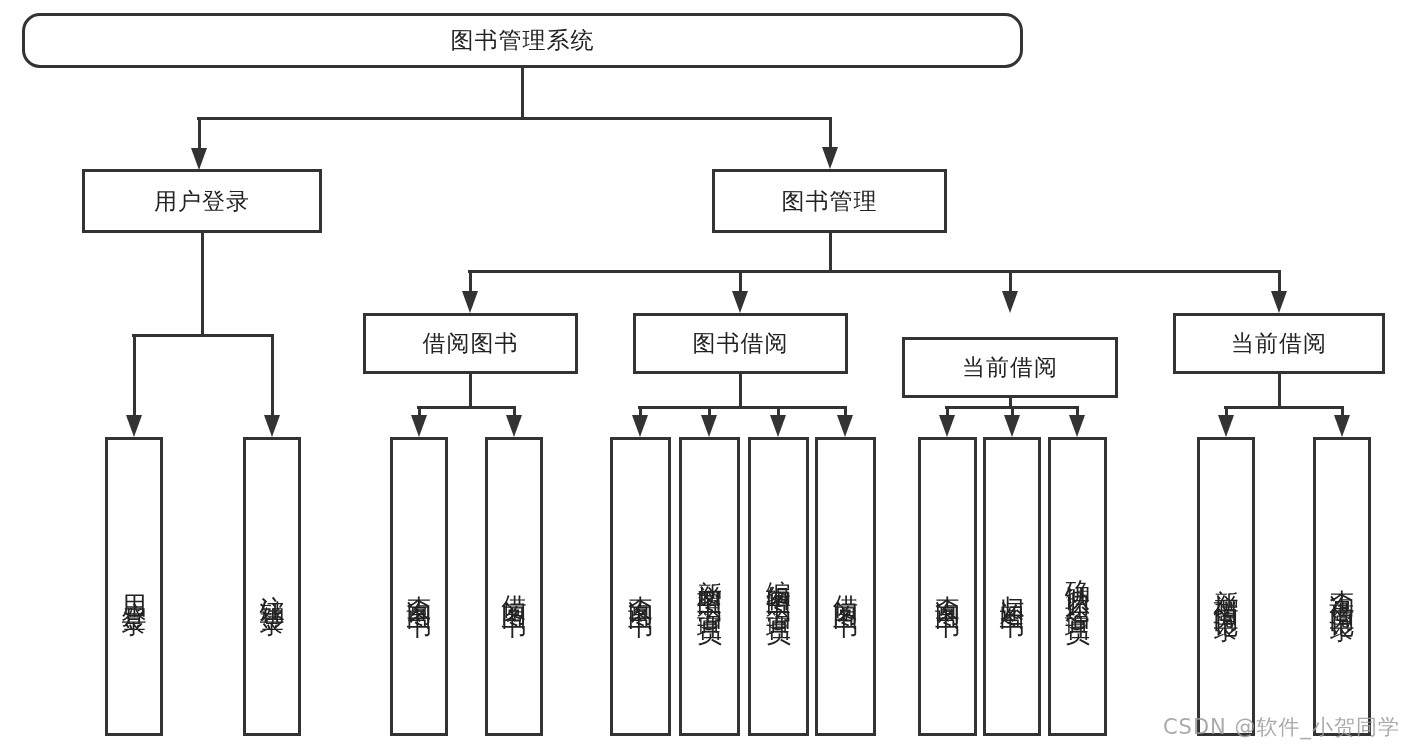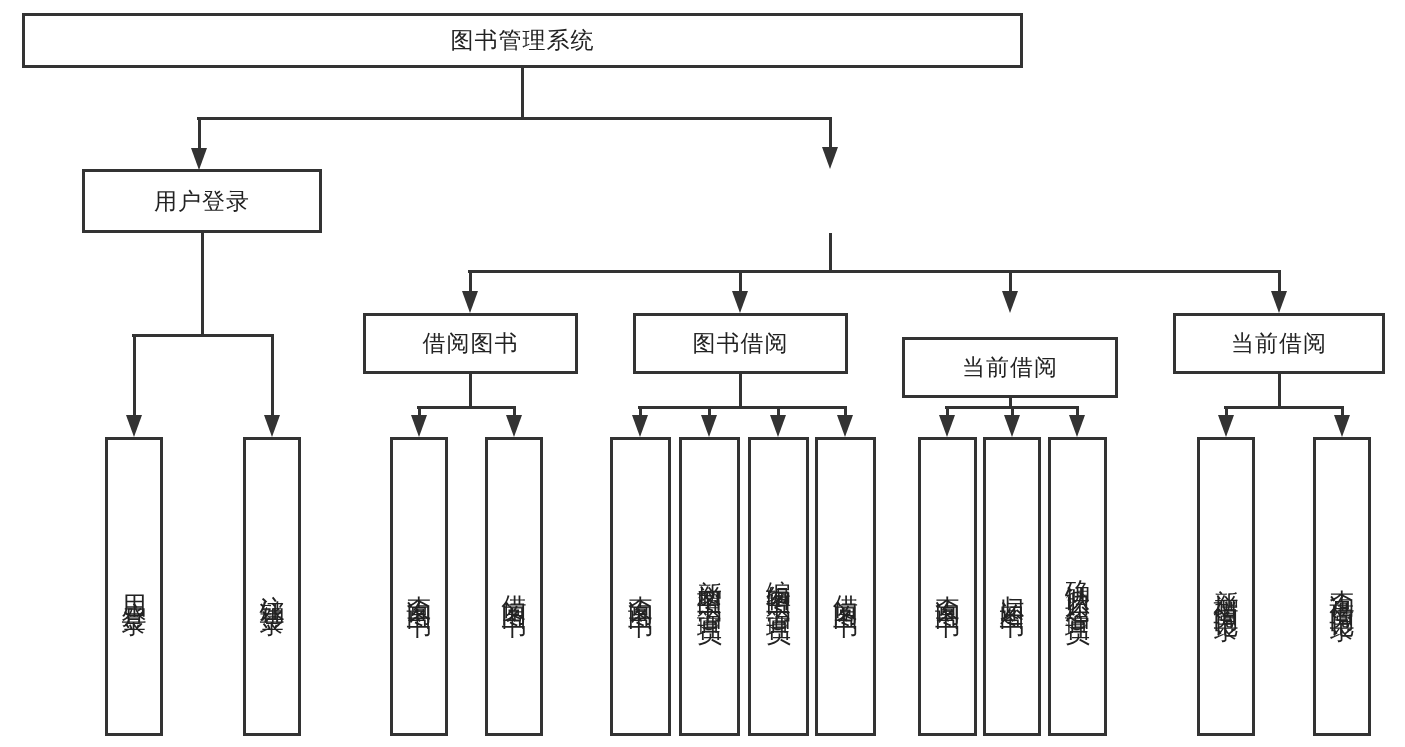--- a/index.html
+++ b/index.html
@@ -55,23 +55,24 @@
     white-space: nowrap;
     z-index: 5;
     opacity: 0.85;
   }
 </style>
 </head>
 <body>
 
 <div class="canvas">
 
-  <div class="box h" style="left:22px; top:13px; width:1001px; height:55px;">图书管理系统</div>
+  <div class="box h" style="left:22px; top:13px; width:1001px; height:55px;border-radius:18px;">图书管理系统</div>
 
   <div class="box h" style="left:82px; top:169px; width:240px; height:64px;">用户登录</div>
+  <div class="box h" style="left:712px; top:169px; width:235px; height:64px;">图书管理</div>
 
   <div class="box h" style="left:363px; top:313px; width:215px; height:61px;">借阅图书</div>
   <div class="box h" style="left:633px; top:313px; width:215px; height:61px;text-align:center;">图书借阅</div>
   <div class="box h" style="left:902px; top:313px; width:216px; height:61px;margin-top:24px;">当前借阅</div>
   <div class="box h" style="left:1173px; top:313px; width:212px; height:61px;">当前借阅</div>
 
   <div class="box v" style="left:105px; top:437px; width:58px; height:299px;">用户登录</div>
   <div class="box v" style="left:243px; top:437px; width:58px; height:299px;">注销登录</div>
 
   <div class="box v" style="left:390px; top:437px; width:58px; height:299px;">查询图书</div>
@@ -137,13 +138,14 @@
       <div class="line" style="left: 1010.5px; top: 407px; width: 3px; height: 10px;"></div>
       <div class="arrowhead" style="left: 1004px; top: 415px;"></div>
       <div class="line" style="left: 1075.5px; top: 407px; width: 3px; height: 10px;"></div>
       <div class="arrowhead" style="left: 1069px; top: 415px;"></div>
       <div class="line" style="left: 1224.5px; top: 407px; width: 3px; height: 10px;"></div>
       <div class="arrowhead" style="left: 1218px; top: 415px;"></div>
       <div class="line" style="left: 1340.5px; top: 407px; width: 3px; height: 10px;"></div>
       <div class="arrowhead" style="left: 1334px; top: 415px;"></div>
     </div>
 
+  <div class="watermark">CSDN @软件_小贺同学</div>
 </div>
 
 </body></html>

